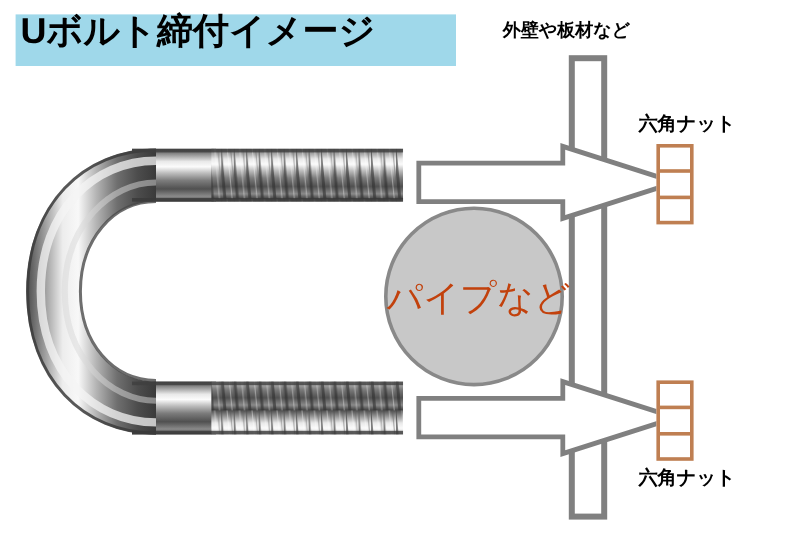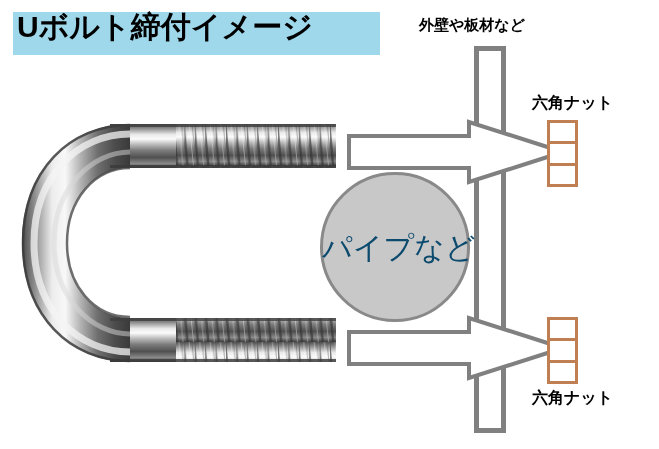--- a/index.html
+++ b/index.html
@@ -77,21 +77,21 @@
     border: 3px solid #898989;
     box-sizing: border-box;
   }
   #pipe-label {
     position: absolute;
     left: 322px;
     top: 228px;
     width: 146px;
     text-align: left;
     font-size: 30px;
-    color: #0c4a6e;
+    color: #c2410c;
     font-family: "DejaVu Sans", sans-serif;
     white-space: nowrap;
   }
 
   
   .arrow-svg {
     position: absolute;
   }
   #arrow-top { left: 346px; top: 115px; }
   #arrow-bottom { left: 346px; top: 311px; }

